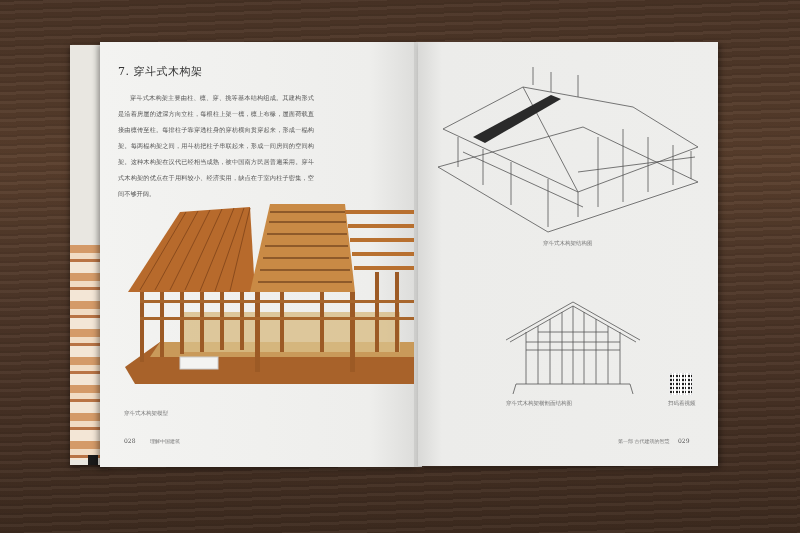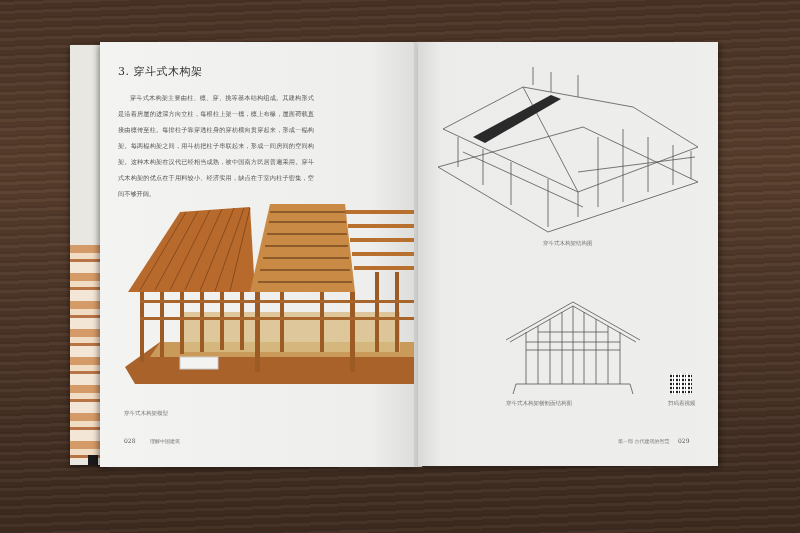--- a/index.html
+++ b/index.html
@@ -30,21 +30,21 @@
 </style>
 </head>
 <body>
 
 <div class="grain"></div>
 <div class="back-page"></div>
 <div class="back-strip"></div>
 <div class="back-tab"></div>
 
 <div class="left-page">
-  <div class="title">3. 穿斗式木构架</div>
+  <div class="title">7. 穿斗式木构架</div>
   <div class="body-text">穿斗式木构架主要由柱、檩、穿、挑等基本结构组成。其建构形式是沿着房屋的进深方向立柱，每根柱上架一檩，檩上布椽，屋面荷载直接由檩传至柱。每排柱子靠穿透柱身的穿枋横向贯穿起来，形成一榀构架。每两榀构架之间，用斗枋把柱子串联起来，形成一间房间的空间构架。这种木构架在汉代已经相当成熟，被中国南方民居普遍采用。穿斗式木构架的优点在于用料较小、经济实用，缺点在于室内柱子密集，空间不够开阔。</div>
 
   <svg class="model" viewBox="0 0 330 210">
 
     <polygon points="5,175 40,150 310,150 318,182 300,192 15,192" fill="#a8622a"></polygon>
     <polygon points="40,150 310,150 300,165 30,165" fill="#c99a5a"></polygon>
     <rect x="60" y="120" width="220" height="40" fill="#d8bd86" opacity=".8"></rect>
 
     <polygon points="8,100 60,20 130,15 135,100" fill="#b76a2c"></polygon>
     <g stroke="#8a4b1d" stroke-width="1">

